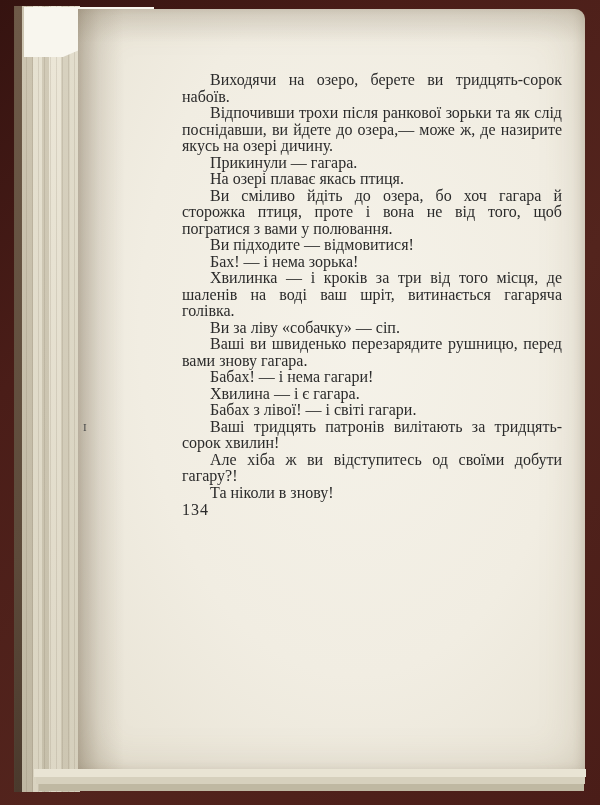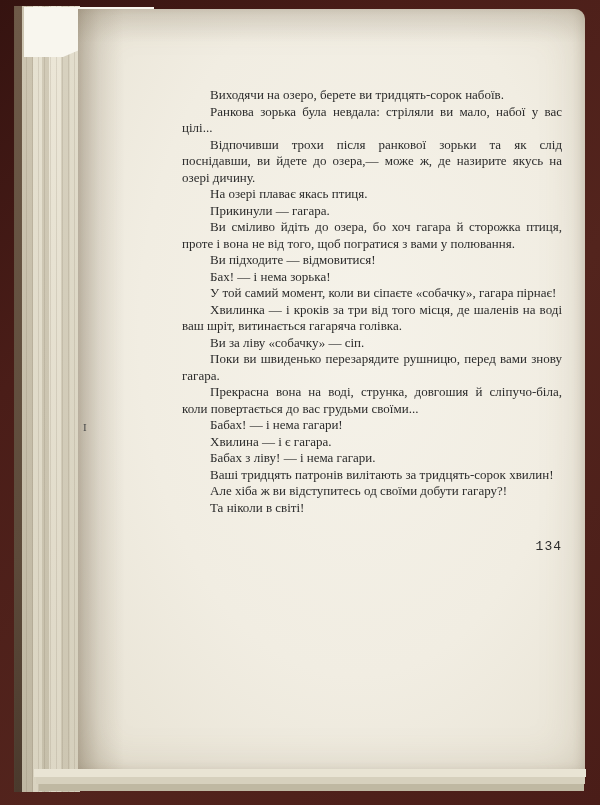--- a/index.html
+++ b/index.html
@@ -45,26 +45,26 @@
     position:absolute; left:0; top:0; bottom:0; width:46px;
     background:linear-gradient(90deg, rgba(95,78,55,.28), rgba(95,78,55,.10) 45%, transparent);
     border-radius:0 0 0 4px;
   }
   .top-shade {
     position:absolute; left:0; top:0; right:0; height:34px;
     background:linear-gradient(180deg, rgba(95,78,55,.14), transparent);
     border-radius:0 10px 0 0;
   }
   .text-block {
-    position:absolute; left:104px; top:78px; width:380px;
-    color:#2b2b2b; font-size:13px; line-height:16.5px;
+    position:absolute; left:104px; top:63px; width:380px;
+    color:#2b2b2b; font-size:16px; line-height:16.5px;
     text-align:justify;
   }
   .para { margin:0; text-indent:28px; }
-  .page-number { margin-top:23px; text-align:right; text-indent:0; letter-spacing:1px;font-family:Liberation Mono, monospace; }
+  .page-number { margin-top:1px; text-align:left; text-indent:0; letter-spacing:1px; }
   .margin-mark {
     position:absolute; left:5px; top:412px; color:#4a4a4a; font-size:11px;
   }
 </style>
 </head>
 <body>
 
 <div class="photo">
 
   <div class="stack">
@@ -80,38 +80,35 @@
   <div class="corner-wedge"></div>
 
   <div class="page">
     <div class="gutter-shadow"></div>
     <div class="top-shade"></div>
 
     <span class="margin-mark">І</span>
 
     <div class="text-block">
     <p class="para">Виходячи на озеро, берете ви тридцять-сорок набоїв.</p>
-        <p class="para">Ранкова зорька була невдала: стріляли ви мало, набої у вас цілі...</p>
         <p class="para">Відпочивши трохи після ранкової зорьки та як слід поснідавши, ви йдете до озера,— може ж, де назирите якусь на озері дичину.</p>
+        <p class="para">Прикинули — гагара.</p>
         <p class="para">На озері плаває якась птиця.</p>
-        <p class="para">Прикинули — гагара.</p>
         <p class="para">Ви сміливо йдіть до озера, бо хоч гагара й сторожка птиця, проте і вона не від того, щоб погратися з вами у полювання.</p>
         <p class="para">Ви підходите — відмовитися!</p>
         <p class="para">Бах! — і нема зорька!</p>
-        <p class="para">У той самий момент, коли ви сіпаєте «собачку», гагара пірнає!</p>
         <p class="para">Хвилинка — і кроків за три від того місця, де шаленів на воді ваш шріт, витинається гагаряча голівка.</p>
         <p class="para">Ви за ліву «собачку» — сіп.</p>
-        <p class="para">Поки ви швиденько перезарядите рушницю, перед вами знову гагара.</p>
-        <p class="para">Прекрасна вона на воді, струнка, довгошия й сліпучо-біла, коли повертається до вас грудьми своїми...</p>
+        <p class="para">Ваші ви швиденько перезарядите рушницю, перед вами знову гагара.</p>
         <p class="para">Бабах! — і нема гагари!</p>
         <p class="para">Хвилина — і є гагара.</p>
-        <p class="para">Бабах з ліву! — і нема гагари.</p>
+        <p class="para">Бабах з лівої! — і світі гагари.</p>
         <p class="para">Ваші тридцять патронів вилітають за тридцять-сорок хвилин!</p>
         <p class="para">Але хіба ж ви відступитесь од своїми добути гагару?!</p>
-        <p class="para">Та ніколи в світі!</p>
+        <p class="para">Та ніколи в знову!</p>
         <p class="para page-number">134</p>
       </div>
   </div>
 
   <div class="bottom-edges">
     <div class="b1"></div>
     <div class="b2"></div>
     <div class="b3"></div>
   </div>
 

